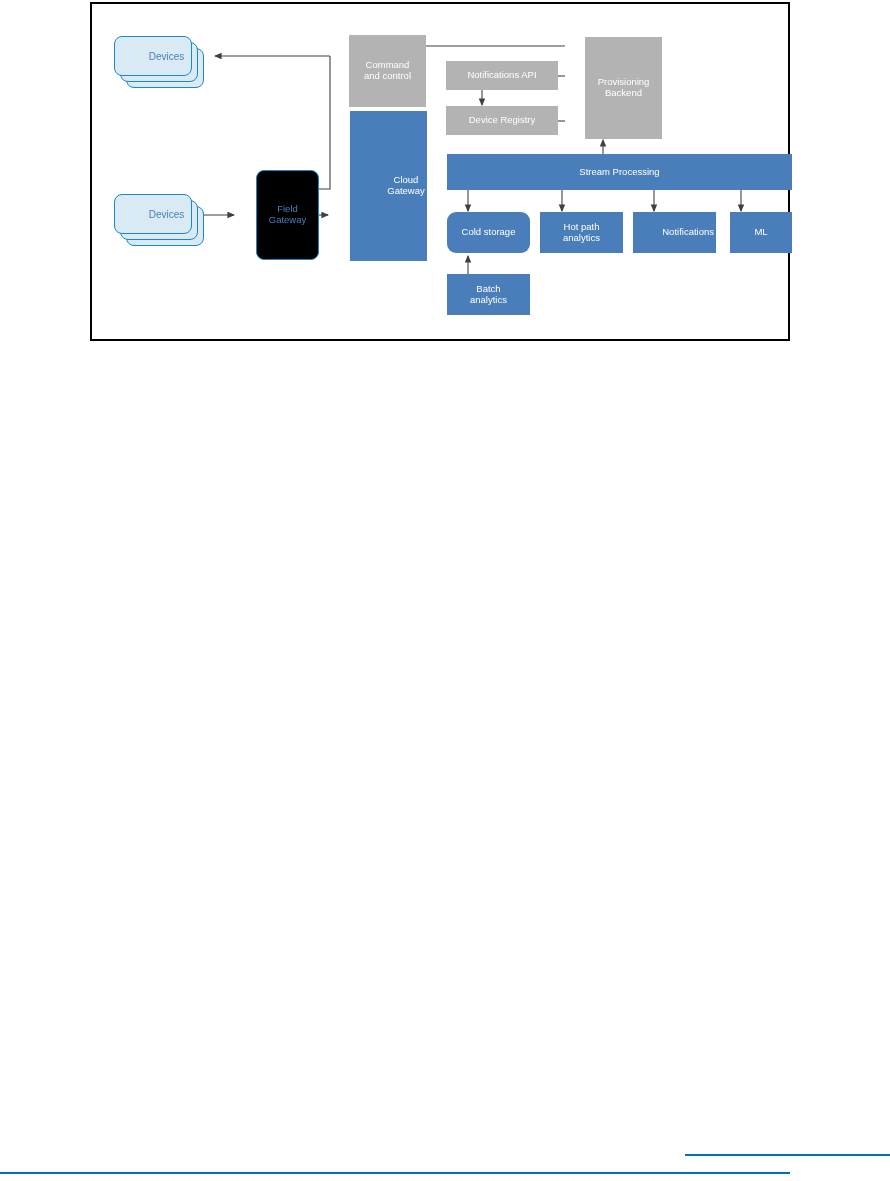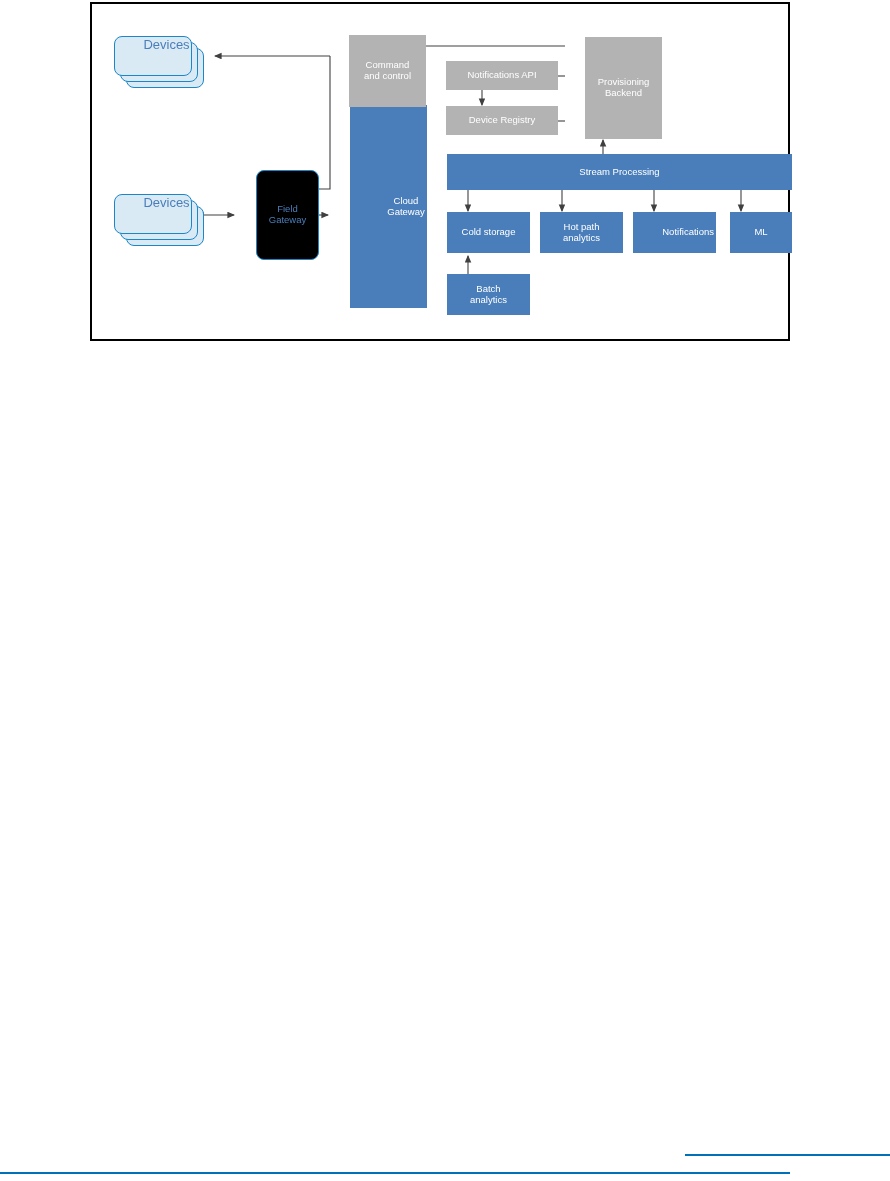--- a/index.html
+++ b/index.html
@@ -95,23 +95,24 @@
     background: #daeaf5;
     border: 1.6px solid #1b87c9;
     border-radius: 8px;
     box-sizing: border-box;
   }
   .device-stack .sheet-back2 { left: 12px; top: 12px; }
   .device-stack .sheet-back1 { left: 6px;  top: 6px;  }
   .device-stack .sheet-front {
     left: 0; top: 0;
     display: flex;
+    align-items: center;
     justify-content: center;
     color: #4a7ebb;
-    font-size: 13px;
+    font-size: 10px;
     padding-left: 27px;
   }
 
   
   .footer-rule {
     position: absolute;
     background: #0070b8;
     height: 2px;
   }
   #footer-rule-short { left: 685px; top: 1154px; width: 205px; }
@@ -181,21 +182,21 @@
       <div class="sheet sheet-front">
         <span>Devices</span>
       </div>
     </div>
 
     <div class="node node-light" style="left:144px; top:166px; width:63px; height:90px;">
       <span class="node-label">Field
 Gateway</span>
     </div>
 
-    <div class="node node-blue" style="left:238px; top:101px; width:77px; height:203px;padding-left:35px;">
+    <div class="node node-blue" style="left:238px; top:107px; width:77px; height:150px;padding-left:35px;">
       <span class="node-label">Cloud
 Gateway</span>
     </div>
 
     <div class="node node-grey" style="left:237px; top:31px; width:77px; height:72px;">
       <span class="node-label">Command
 and control</span>
     </div>
 
     <div class="node node-grey" style="left:334px; top:57px; width:112px; height:29px;">
@@ -208,21 +209,21 @@
 
     <div class="node node-grey" style="left:473px; top:33px; width:77px; height:102px;">
       <span class="node-label">Provisioning
 Backend</span>
     </div>
 
     <div class="node node-blue" style="left:335px; top:150px; width:345px; height:36px;">
       <span class="node-label">Stream Processing</span>
     </div>
 
-    <div class="node node-blue" style="left:335px; top:208px; width:83px; height:41px;">
+    <div class="node node-blue" style="left:335px; top:208px; width:83px; height:41px;border-radius:9px;">
       <span class="node-label">Cold storage</span>
     </div>
 
     <div class="node node-blue" style="left:428px; top:208px; width:83px; height:41px;">
       <span class="node-label">Hot path
 analytics</span>
     </div>
 
     <div class="node node-blue" style="left:521px; top:208px; width:83px; height:41px;text-align:right;">
       <span class="node-label">Notifications</span>

